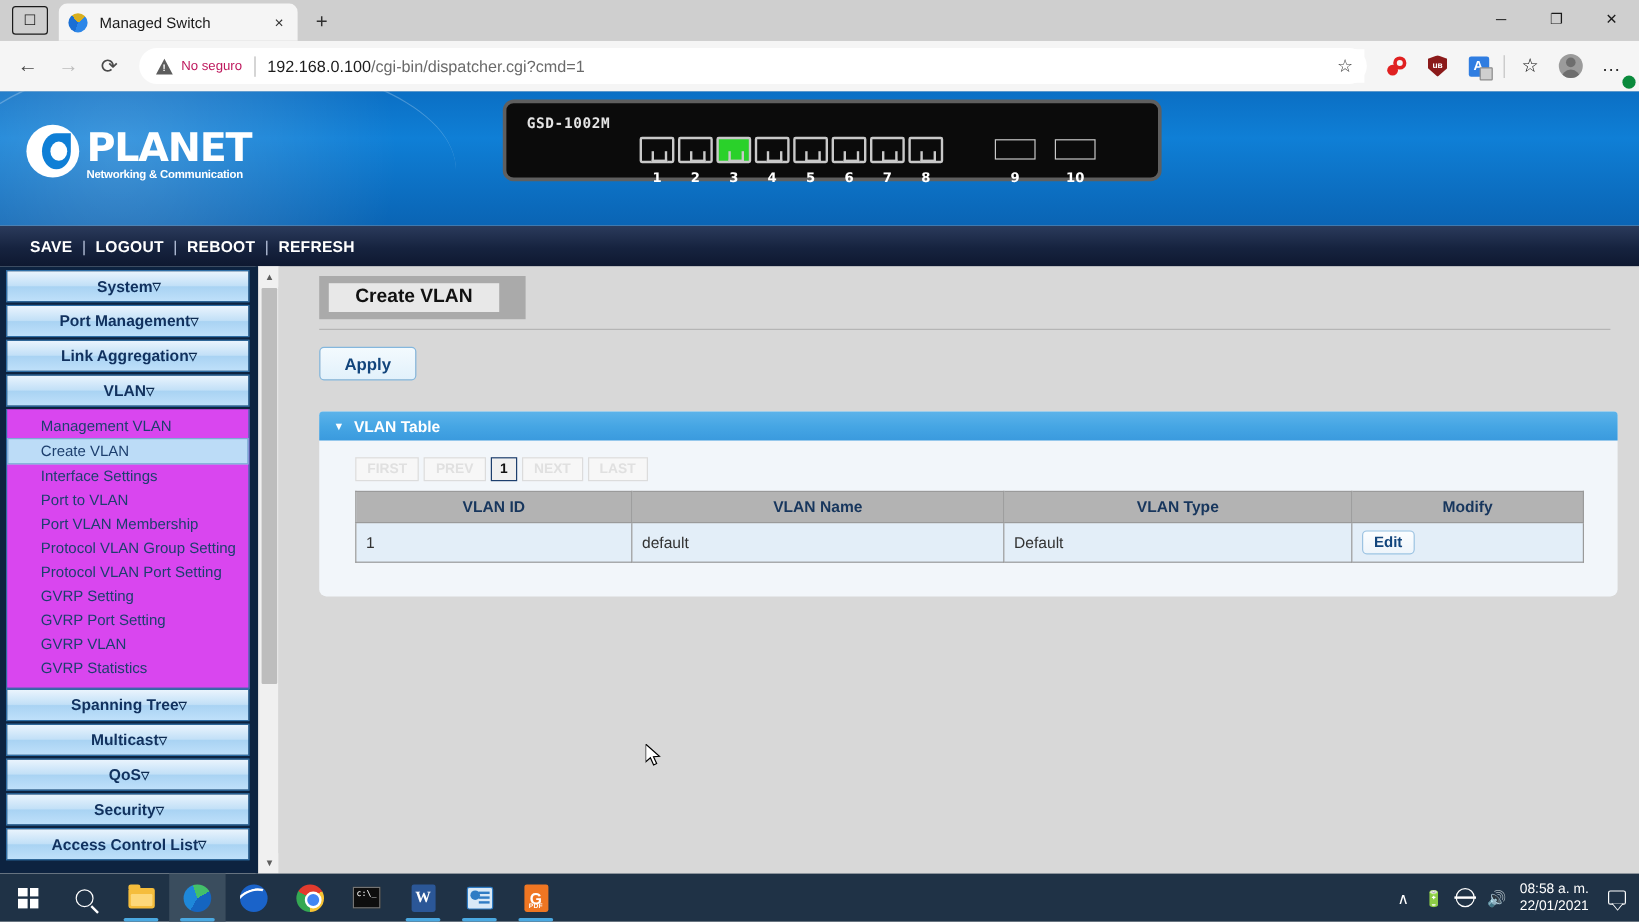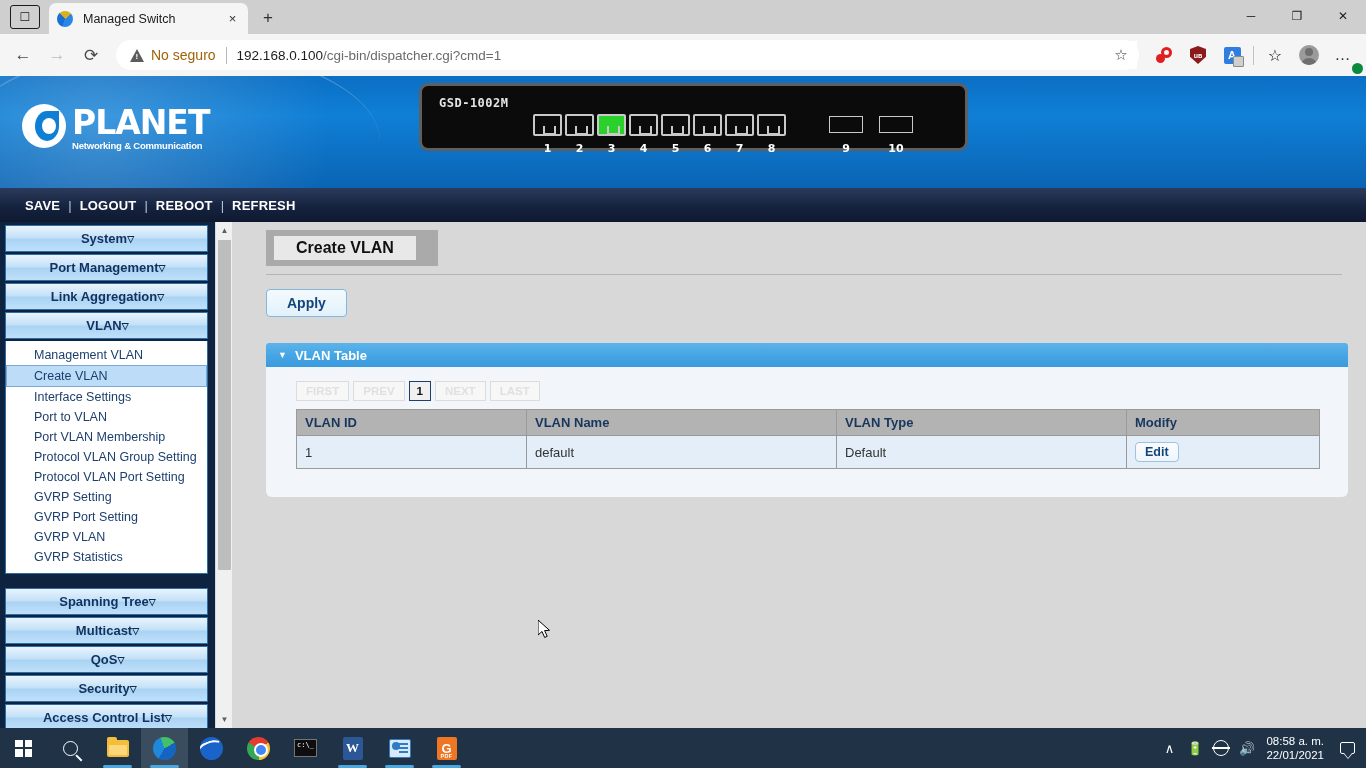--- a/index.html
+++ b/index.html
@@ -44,21 +44,21 @@
     flex:1; height:30px; margin:0 8px; background:#fff; border-radius:15px;
     display:flex; align-items:center; padding:0 4px 0 14px; position:relative;
   }
   .warn-icon { width:14px; height:13px; position:relative; flex:0 0 auto; }
   .warn-icon::before {
     content:""; position:absolute; left:0; top:0;
     border-left:7px solid transparent; border-right:7px solid transparent;
     border-bottom:13px solid #5c5c5c;
   }
   .warn-icon::after { content:"!"; position:absolute; left:5.5px; top:2px; font-size:8px; color:#fff; font-weight:bold; line-height:11px;}
-  .nosec { font-size:14px; color:#a16207; margin-left:7px; }
+  .nosec { font-size:11px; color:#be185d; margin-left:7px; }
   .omni-sep { width:1px; height:17px; background:#b9b9b9; margin:0 10px; }
   .url { font-size:13.5px; color:#1c1c1c; white-space:nowrap; }
   .url .path { color:#6a6a6a; }
   .star-box { position:absolute; right:2px; top:1px; width:32px; height:28px; background:#fff;
     display:flex; align-items:center; justify-content:center; font-size:15px; color:#3b3b3b; }
   .tb-icon { width:34px; height:34px; display:flex; align-items:center; justify-content:center; flex:0 0 auto; }
   .ic-collections { width:17px; height:17px; position:relative; }
   .ic-collections .c1 { position:absolute; width:11px; height:11px; border:3px solid #e02020; border-radius:50%; left:5px; top:0;}
   .ic-collections .c2 { position:absolute; width:9px; height:9px; background:#e02020; border-radius:50%; left:0; top:7px;}
   .ic-shield { width:16px; height:18px; background:#8b1a1a;
@@ -125,21 +125,21 @@
 
   
   .sidebar { width:215px; height:100%; background:#0d2340; border-right:2px solid #0d2340; position:relative; overflow:hidden;}
   .menu { margin:3px 5px 0 5px; }
   .grp {
     height:27px; display:flex; align-items:center; justify-content:center; padding:0 8px 0 10px;
     background:linear-gradient(180deg,#eaf4fd 0%,#c2e0f7 48%,#a9d3f3 52%,#bfe0fa 100%);
     border:1px solid #2f6ea5; color:#11315e; font-weight:bold; font-size:13px; margin-bottom:2px;
   }
   .grp .chev { font-size:9px; color:#0d2a50; }
-  .sub { background:#ffffff; border:1px solid #2f6ea5; border-top:none; padding:4px 0 6px 0; margin-bottom:14px;}
+  .sub { background:#d946ef; border:1px solid #2f6ea5; border-top:none; padding:4px 0 6px 0; margin-bottom:0;}
   .sub-item { font-size:12.5px; color:#1d3f6e; padding:2px 8px 2px 28px; line-height:16px;}
   .sub-item.sel { background:#bcdcf7; border:1px solid #7aa9d4; padding-left:27px;}
 
   
   .framescroll { width:17px; background:#f0f0f0; position:relative; border-left:1px solid #d9d9d9;}
   .framescroll .arrow-up, .framescroll .arrow-down {
     position:absolute; left:0; width:17px; height:17px; background:#f0f0f0;
     display:flex; align-items:center; justify-content:center; font-size:8px; color:#5e5e5e;}
   .framescroll .arrow-up { top:0; }
   .framescroll .arrow-down { bottom:0; }
@@ -177,21 +177,21 @@
     height:24px; background:linear-gradient(180deg,#5cb3ea 0%,#46a6e4 50%,#3a9ade 100%);
     border-radius:3px 3px 0 0; display:flex; align-items:center; padding-left:12px; color:#fff;
     font-weight:bold; font-size:13px;
   }
   .panel-head .tri { font-size:9px; margin-right:8px; }
   .pager { display:flex; gap:4px; padding:14px 0 8px 30px; }
   .pg { border:1px solid #dcdcdc; background:#f7f7f7; color:#e0e0e0; font-size:11.5px; font-weight:bold;
     padding:3px 9px; min-width:34px; text-align:center;}
   .pg.cur { border:1px solid #1d3f6e; color:#111; background:#f0f0f0; min-width:0; padding:3px 7px;}
   table.vlan { border-collapse:collapse; margin-left:30px; width:1024px; border:1px solid #9a9a9a;}
-  table.vlan th { background:#b3b3b3; border:1px solid #9a9a9a; text-align:left; padding:5px 8px;
+  table.vlan th { background:#b3b3b3; border:1px solid #9a9a9a; text-align:center; padding:5px 8px;
     font-size:13px; color:#17365d; font-weight:bold; }
   table.vlan td { background:#e3eef8; border:1px solid #9a9a9a; padding:6px 8px; font-size:13px; color:#333;}
   .edit-btn { background:linear-gradient(180deg,#fbfdff 0%,#eef5fb 100%); border:1px solid #9cc3e2;
     border-radius:4px; color:#12457c; font-weight:bold; font-size:12.5px; padding:2px 9px;}
 
   
   .taskbar { position:absolute; left:0; bottom:0; width:1366px; height:40px; background:#1f3246; display:flex; align-items:center;}
   .tb-item { width:47px; height:40px; display:flex; align-items:center; justify-content:center; position:relative;}
   .tb-item.active { background:#3a4d5e; }
   .tb-item .underline { position:absolute; bottom:0; left:9px; width:29px; height:3px; background:#4aa8e0; border-radius:2px;}

